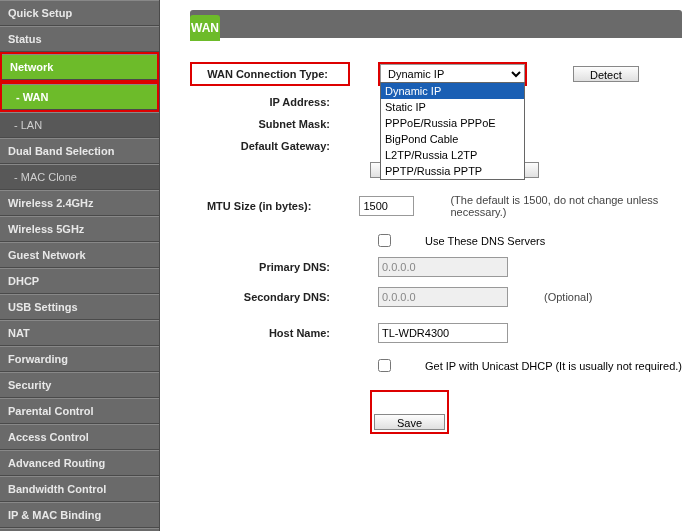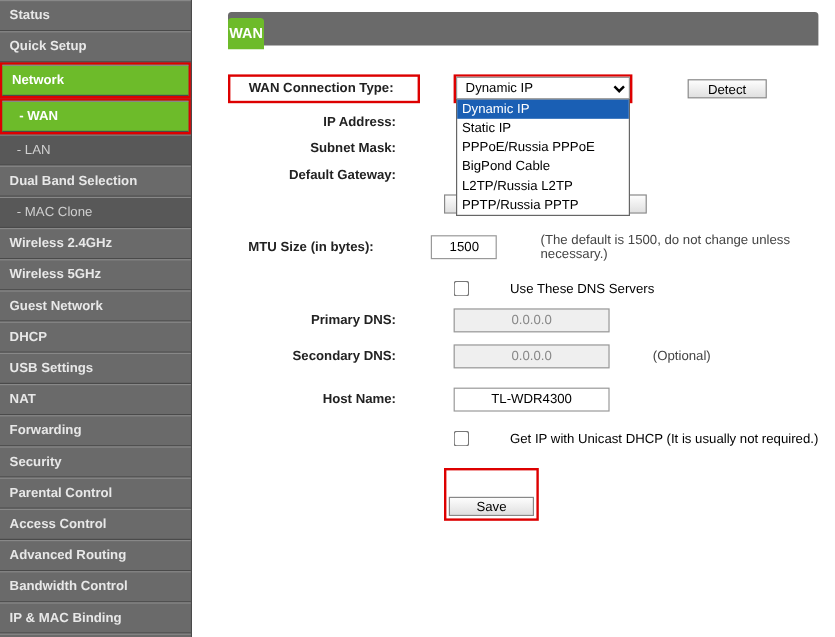--- a/index.html
+++ b/index.html
@@ -11,41 +11,41 @@
 .sbi.sub { font-weight: normal; padding-left: 14px; background: #585858; color: #d0d0d0; }
 .sbi.sub.active { background: #6dbb2a; color: #fff; font-weight: bold; }
 .redbox { border: 2px solid #d00; position: relative; }
 .main { flex: 1; background: #fff; padding: 10px 14px 0 30px; overflow: hidden; position: relative; }
 .titlebar { background: #6a6a6a; height: 28px; border-radius: 3px 3px 0 0; margin-bottom: 24px; }
 .titletag { background: #6dbb2a; color: #fff; font-weight: bold; font-size: 12px; padding: 6px 1px; display: inline-block; border-radius: 3px 3px 0 0; margin-top: 5px; margin-left: 0; }
 .row { display: flex; align-items: center; margin-bottom: 10px; gap: 28px; }
 .lbl { width: 160px; text-align: right; font-weight: bold; color: #222; padding-right: 20px; font-size: 11px; }
 .sel, .txt { font-size: 11px; height: 20px; padding: 1px 3px; border: 1px solid #999; background: #fff; }
 .sel { width: 145px; }
-.txt { width: 130px; text-align: center; }
+.txt { width: 130px; }
 .txt.ro { background: #efefef; color: #888; }
 .btn { font-size: 11px; padding: 2px 14px; border: 1px solid #888; background: linear-gradient(#fdfdfd,#e0e0e0); cursor: pointer; margin-left: 6px; height: 16px; }
 .hint { color: #444; font-size: 11px; margin-left: 8px; }
 .cb { margin: 0 6px 0 0; vertical-align: middle; }
 .dropdown-wrap { position: relative; display: inline-block; }
 .dropdown-open { position: absolute; top: 18px; left: 0; width: 145px; background: #fff; border: 1px solid #666; z-index: 50; }
 .dropdown-open .opt { padding: 2px 4px; font-size: 11px; color: #000; }
 .dropdown-open .opt.sel-opt { background: #1a5fb4; color: #fff; }
 .save-wrap { text-align: left; padding-left: 180px; margin-top: 18px; }
 .redbox-inline { display: inline-block; border: 2px solid #d00; padding: 2px; }
 .detect-btn { margin-left: 18px; padding: 2px 16px; }
 .chk-row .lbl { width: 160px; }
 </style>
 </head>
 <body>
 
 <div class="container">
   <div class="sidebar" id="sidebar">
+      <div class="sbi">Quick Setup</div>
       <div class="sbi">Status</div>
-      <div class="sbi">Quick Setup</div>
       <div class="redbox">
         <div class="sbi active">Network</div>
       </div>
       <div class="redbox">
         <div class="sbi sub active">- WAN</div>
       </div>
       <div class="sbi sub">- LAN</div>
       <div class="sbi">Dual Band Selection</div>
       <div class="sbi sub">- MAC Clone</div>
       <div class="sbi">Wireless 2.4GHz</div>

